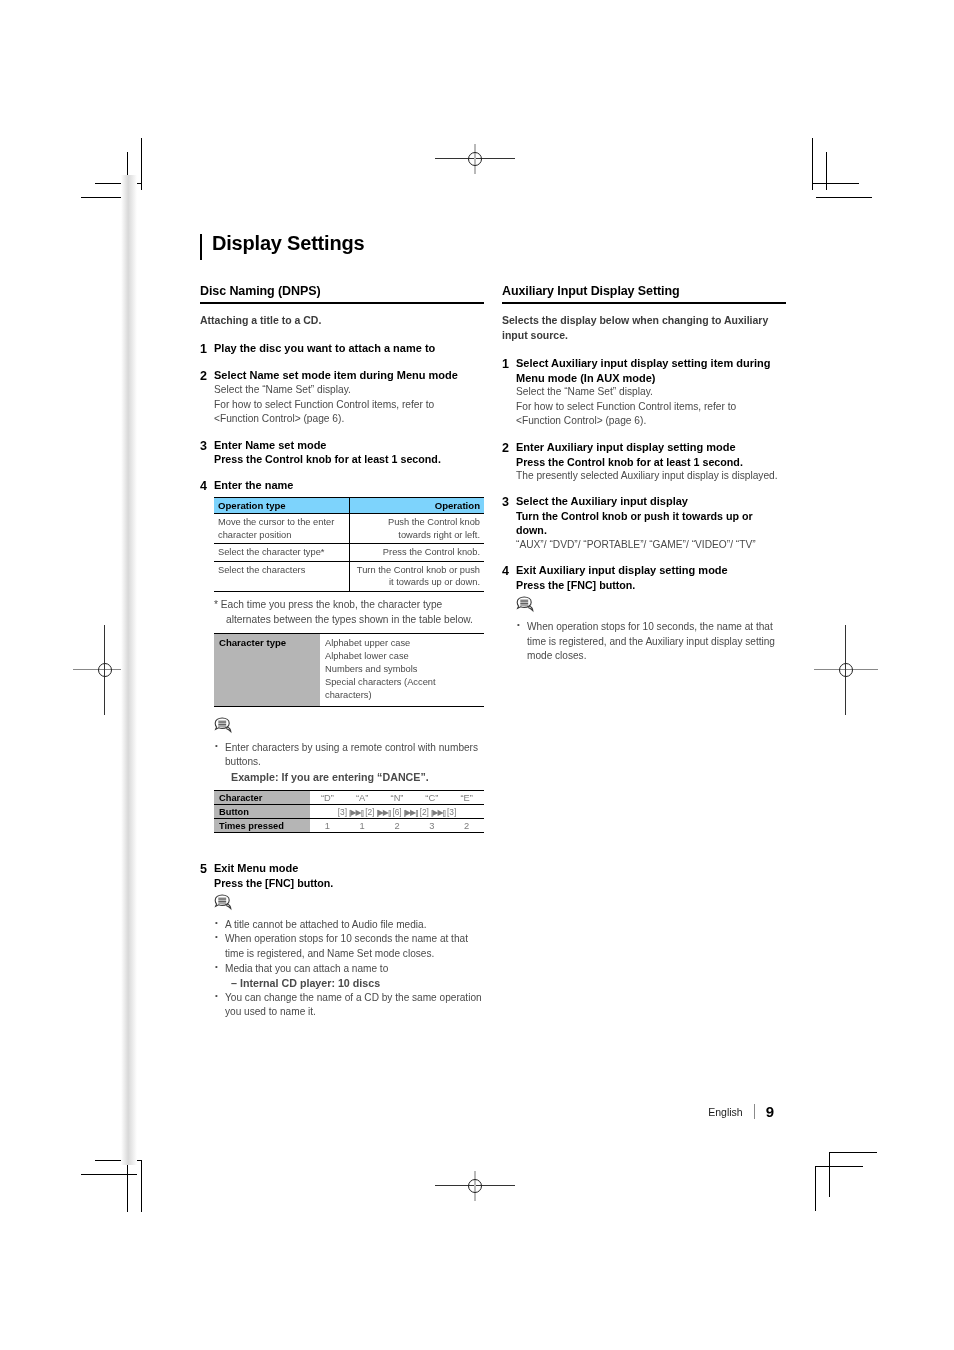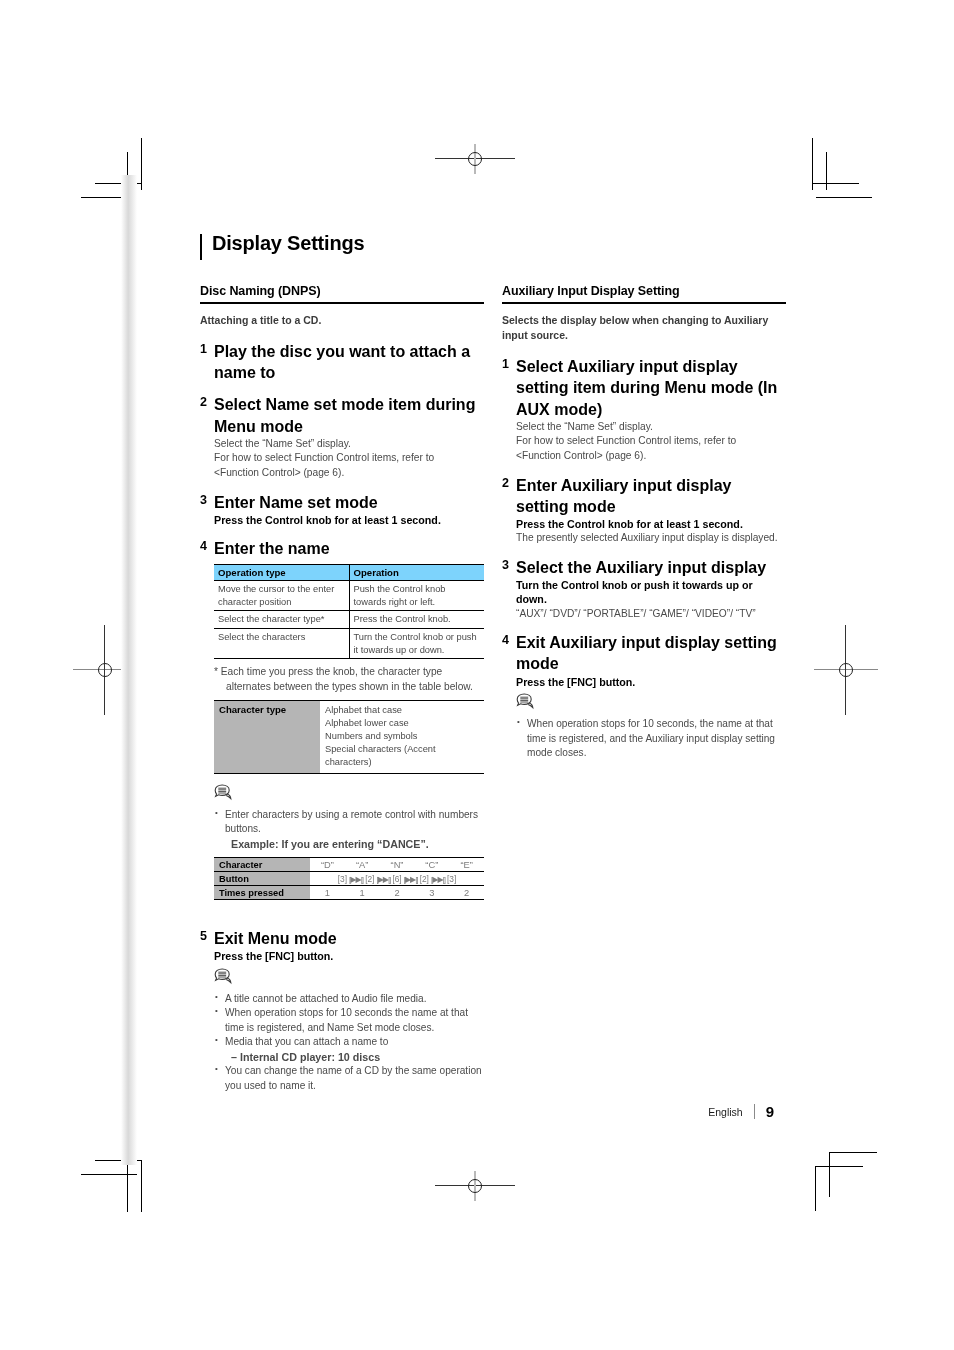--- a/index.html
+++ b/index.html
@@ -113,21 +113,21 @@
   }
   .step .num {
     font-size: 12.5px;
     font-weight: bold;
     width: 14px;
     flex: 0 0 14px;
     line-height: 1.33;
   }
   .step .body { flex: 1; }
   .step .head {
-    font-size: 16px;
+    font-size: 11px;
     font-weight: bold;
     line-height: 1.33;
   }
   .step .sub {
     font-size: 10.7px;
     font-weight: bold;
     line-height: 1.33;
   }
   .step .desc {
     font-size: 10.2px;
@@ -155,21 +155,21 @@
   }
   table.doc td {
     font-size: 9.3px;
     color: #4a4a4a;
     padding: 2px 4px 2px 4px;
     border-bottom: 0.8px solid #000;
     vertical-align: top;
     line-height: 1.35;
   }
   table.doc tr:last-child td { border-bottom: 1.3px solid #000; }
-  table.doc .divcell { border-left: 0.8px solid #000; }
+  table.doc .divcell { border-left: 0.8px solid #000; text-align: right; }
 
   
   table.chartype {
     border-collapse: collapse;
     width: 100%;
     margin: 5px 0 10px 0;
     table-layout: fixed;
   }
   table.chartype td.label {
     background: #b5b5b5;
@@ -399,21 +399,21 @@
           </tbody>
             </table>
 
           <p class="footnote">* Each time you press the knob, the character type alternates between the types shown in the table below.</p>
 
           <table class="chartype">
             <tbody>
                 <tr>
               <td class="label">Character type</td>
               <td class="items">
-                <div>Alphabet that case</div>
+                <div>Alphabet upper case</div>
                 <div>Alphabet lower case</div>
                 <div>Numbers and symbols</div>
                 <div>Special characters (Accent characters)</div>
               </td>
             </tr>
           </tbody>
             </table>
 
           <div class="note">
             <span class="note-icon">

